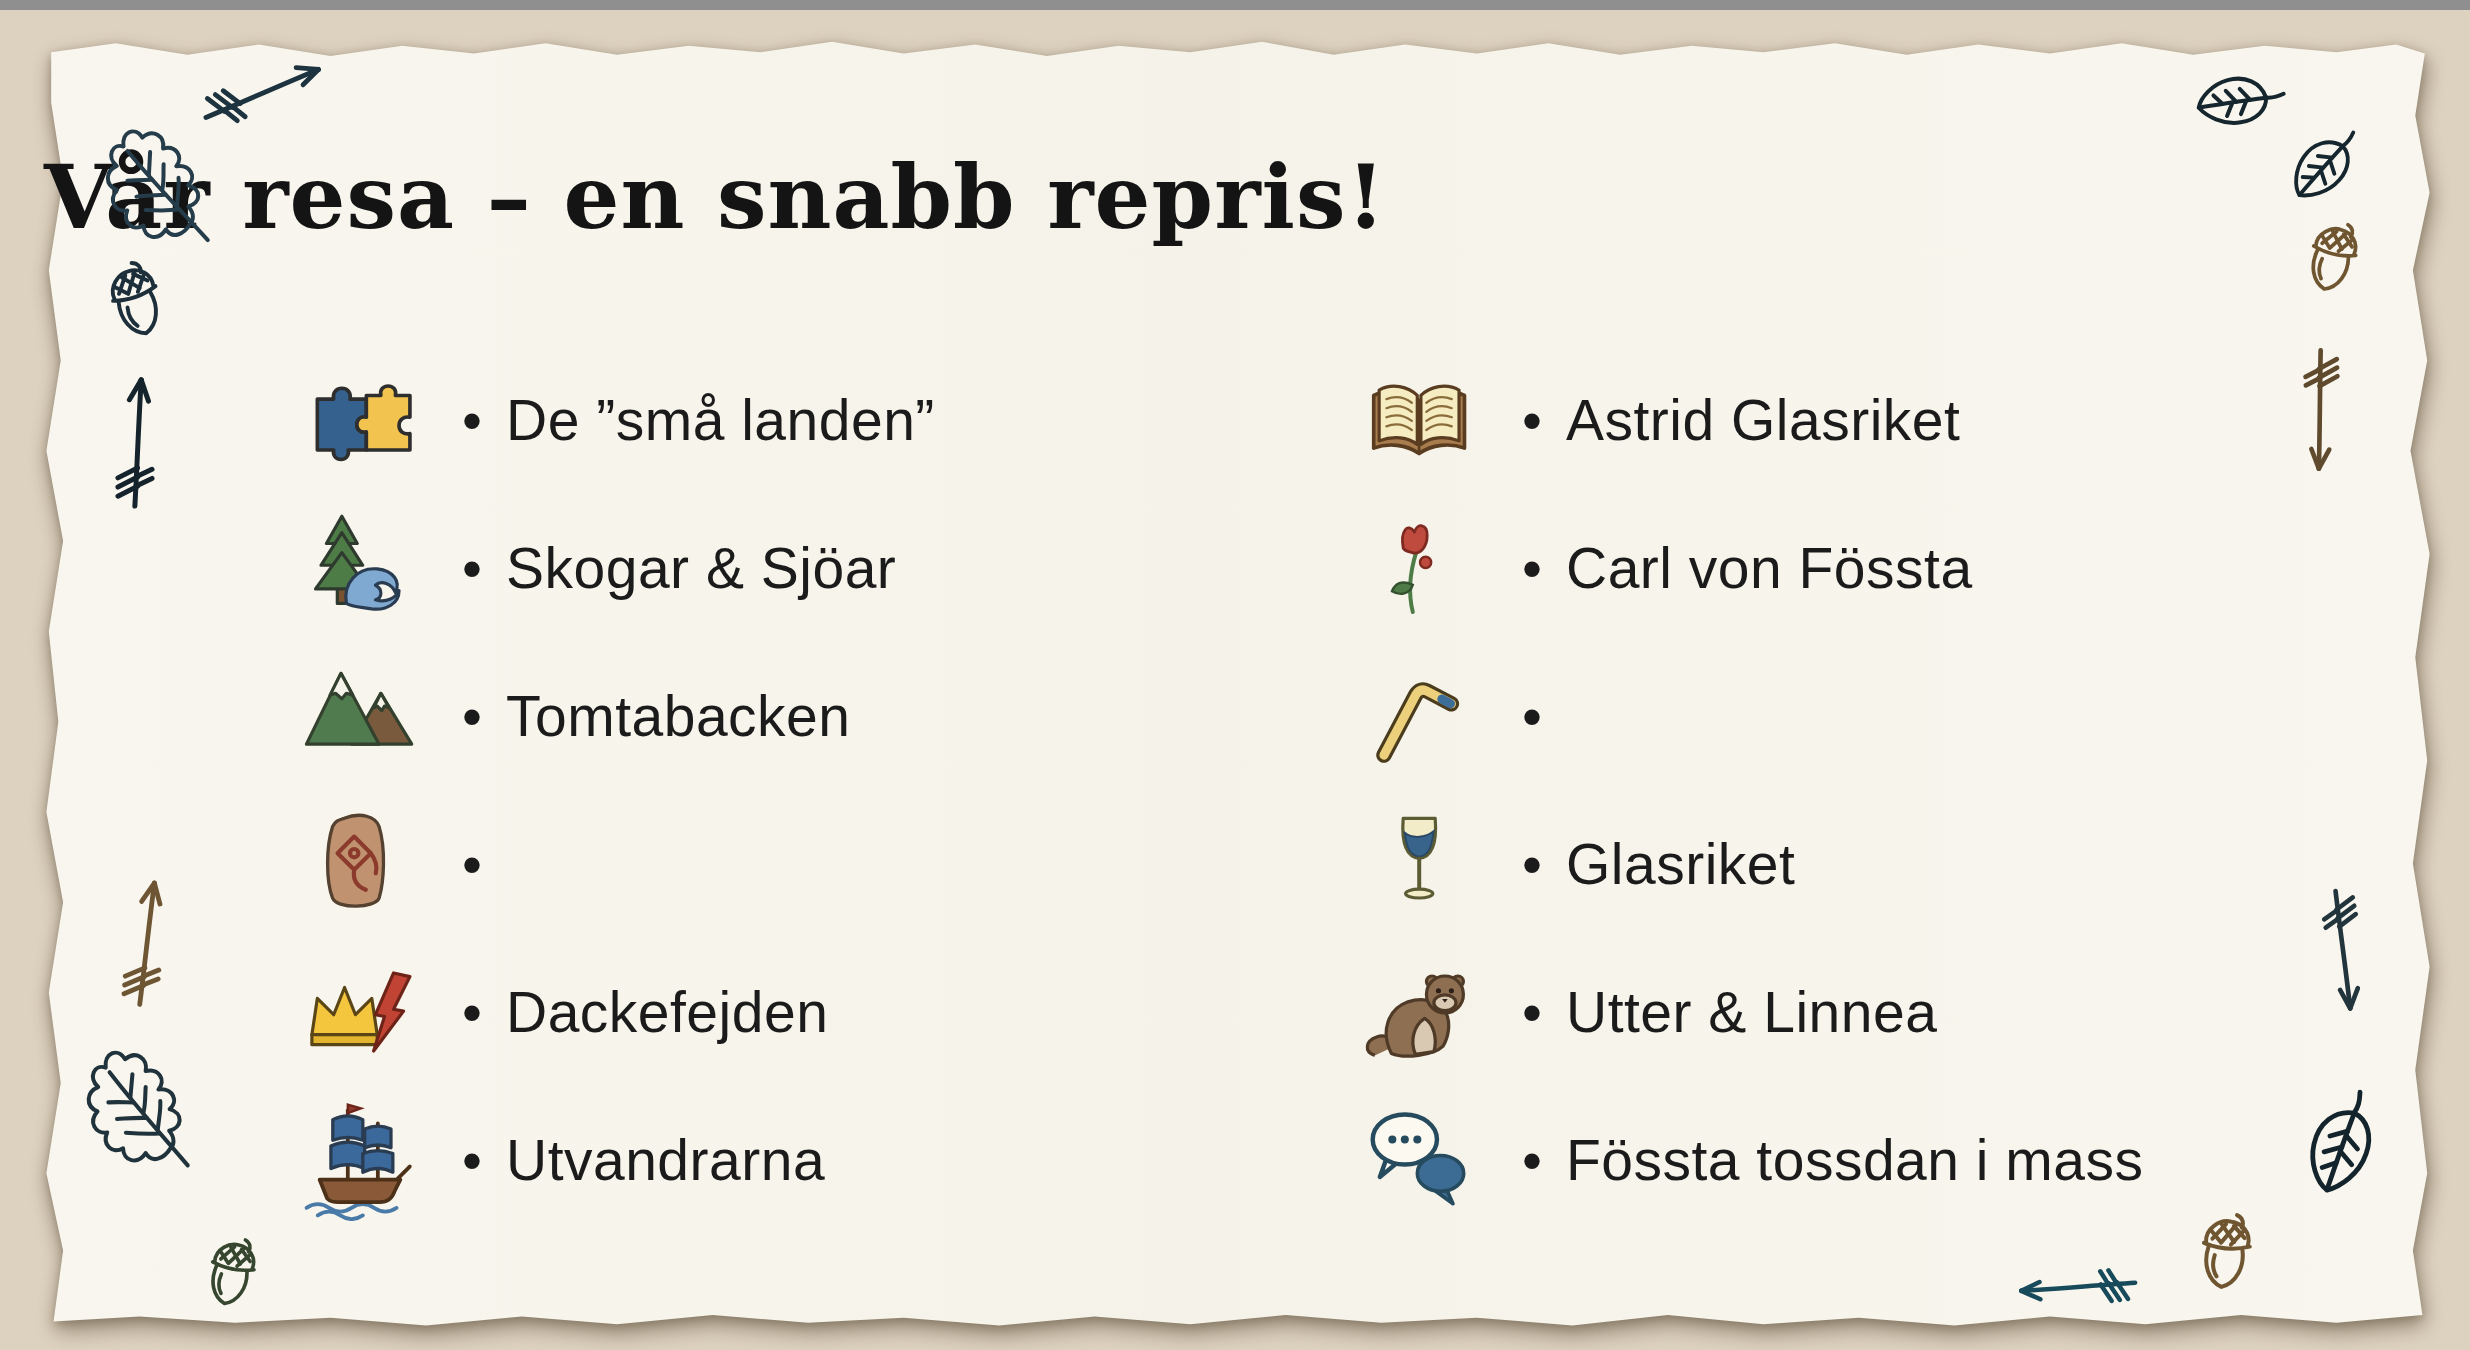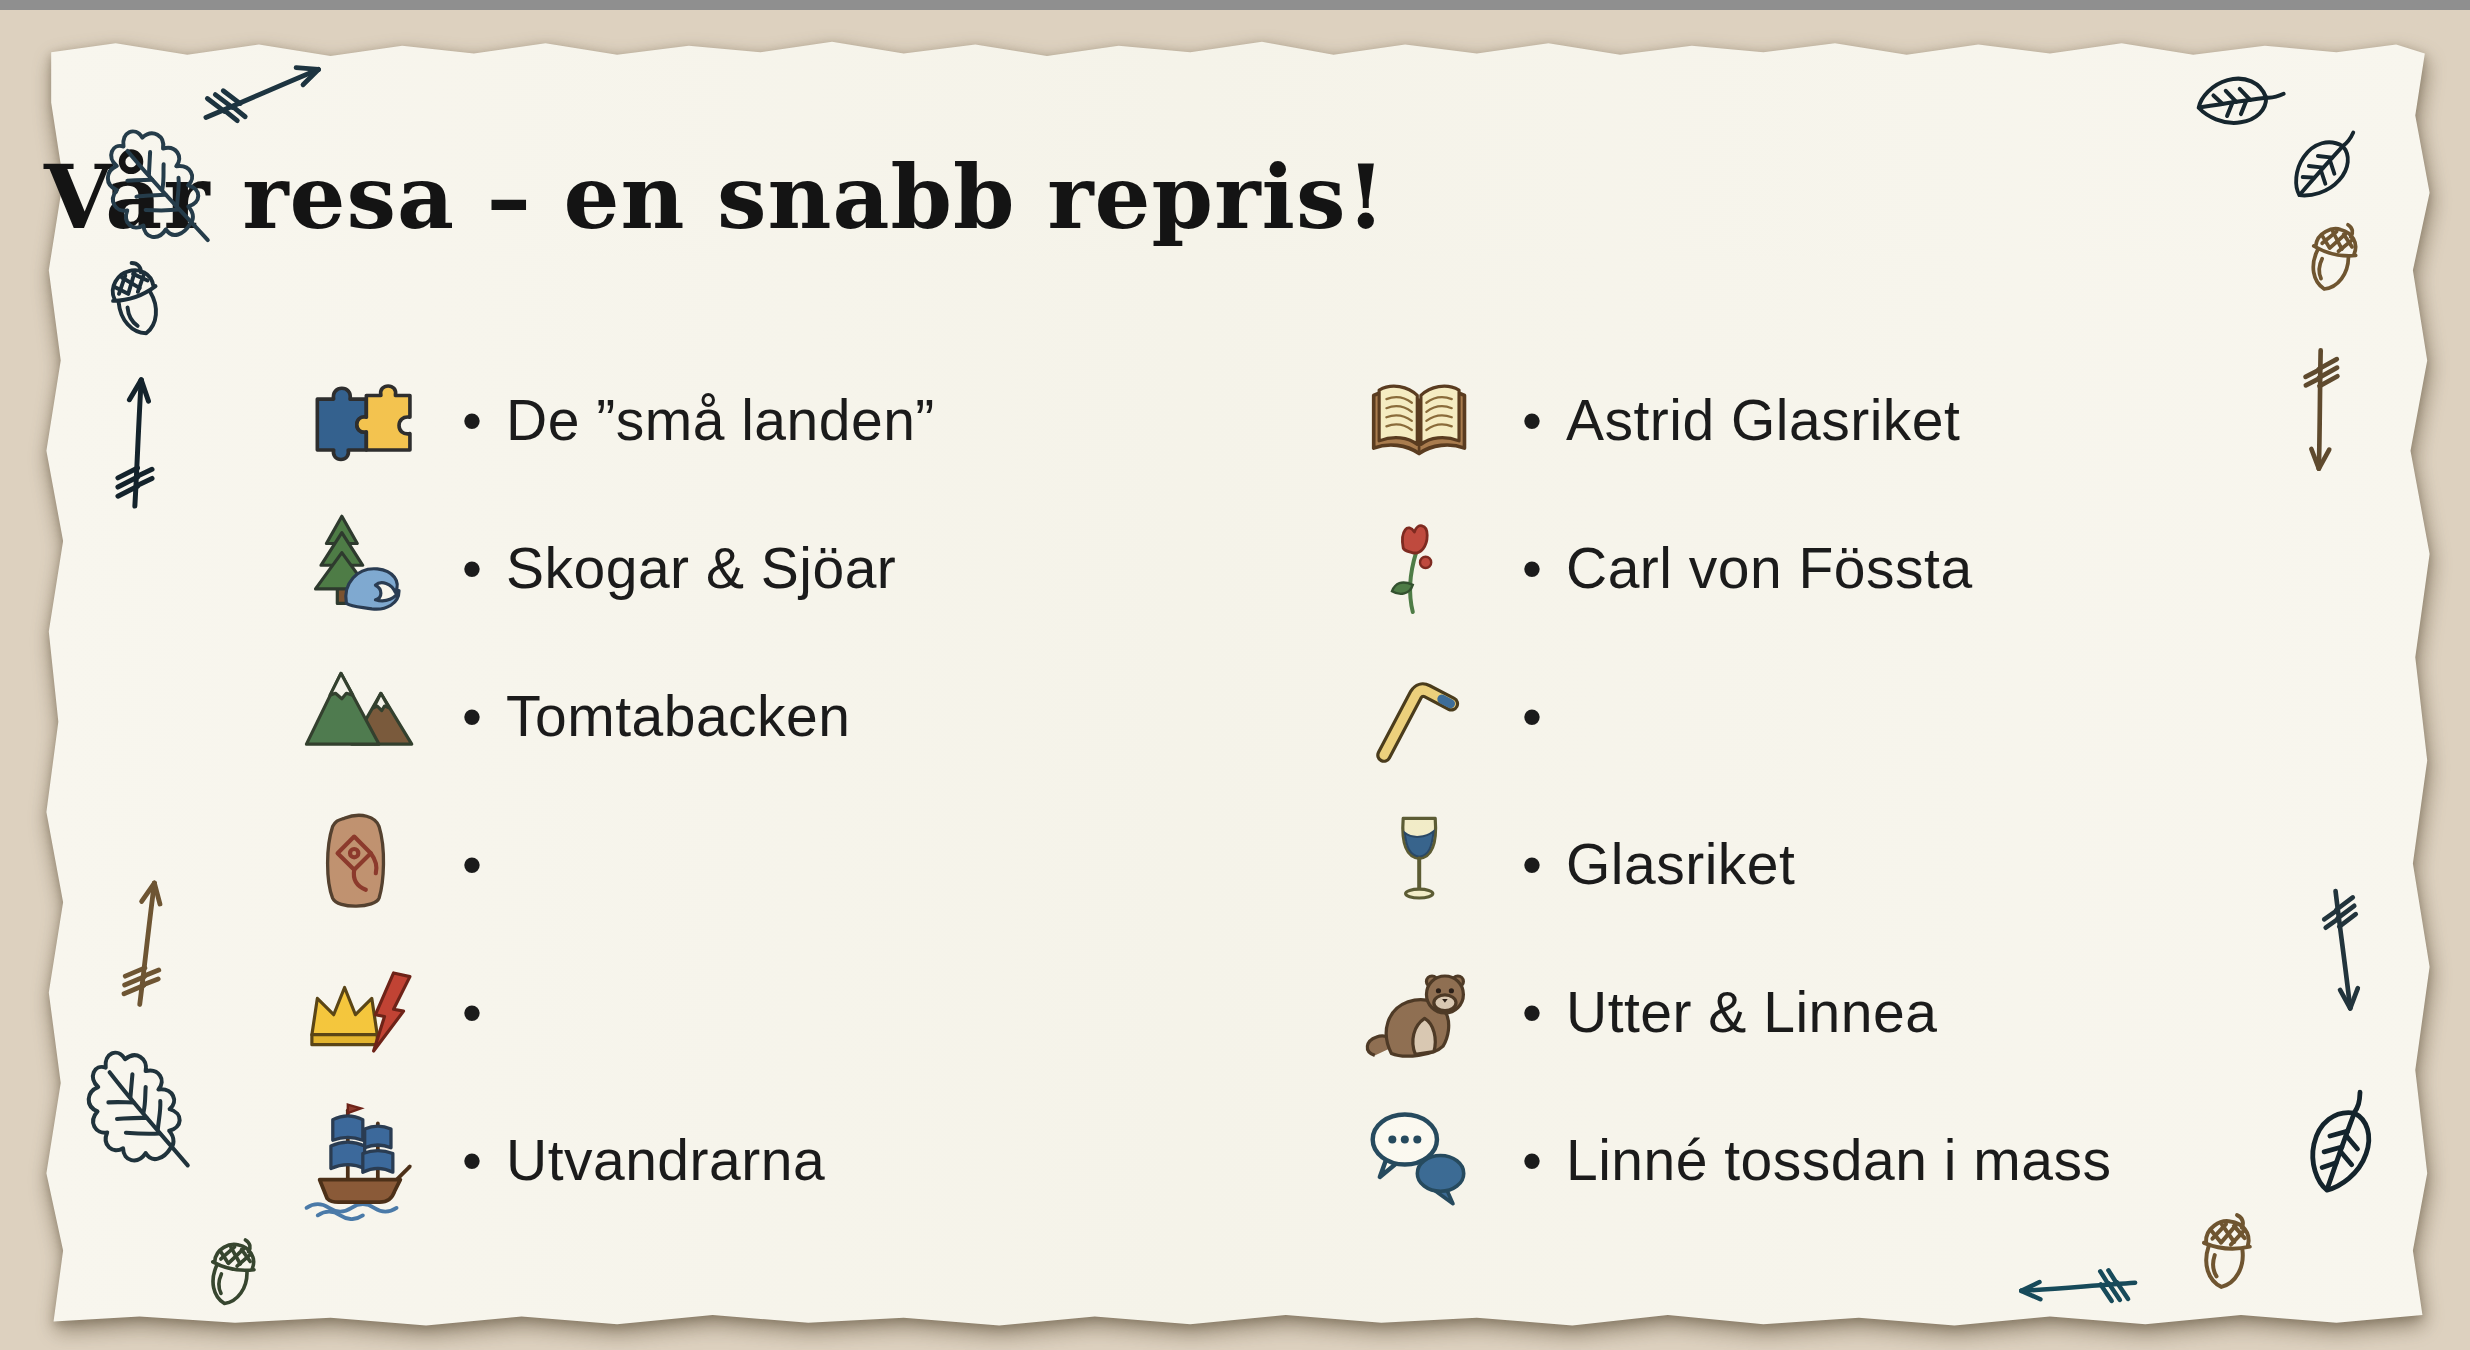--- a/index.html
+++ b/index.html
@@ -193,20 +193,21 @@
     <div class="iconbox">
       <svg width="128" height="118" viewBox="0 0 130 130">
         <g stroke="#5a4516" stroke-width="3.5" stroke-linejoin="round">
           <path d="M12,90 L18,50 L36,68 L48,38 L60,68 L78,50 L84,90 Z" fill="#f4c63d"></path>
           <rect x="12" y="90" width="72" height="11" fill="#e3b42e"></rect>
         </g>
         <path d="M102,22 L120,26 L102,62 L113,64 L80,108 L92,70 L82,68 Z" fill="#c14334" stroke="#6e2318" stroke-width="3.5" stroke-linejoin="round"></path>
       </svg>
     </div>
     <span class="bullet">•</span>
+    <span class="label">Dackefejden</span>
   </div>
 
   <div class="row">
     <div class="iconbox">
       <svg width="128" height="122" viewBox="0 0 130 130">
         <g fill="none" stroke="#4a7aa8" stroke-width="4" stroke-linecap="round">
           <path d="M8,116 Q20,108 32,116 T56,116 T80,116 T104,116"></path>
           <path d="M20,124 Q32,116 44,124 T68,124"></path>
         </g>
         <g stroke="#4c3018" stroke-width="4" stroke-linecap="round">
@@ -321,21 +322,21 @@
         <path d="M28,62 L20,84 L42,66 Z" fill="#fbf9f0" stroke="#264a5e" stroke-width="5" stroke-linejoin="round"></path>
         <ellipse cx="48" cy="42" rx="36" ry="28" fill="#fbf9f0" stroke="#264a5e" stroke-width="5"></ellipse>
         <circle cx="34" cy="42" r="4.5" fill="#264a5e"></circle>
           <circle cx="48" cy="42" r="4.5" fill="#264a5e"></circle>
           <circle cx="62" cy="42" r="4.5" fill="#264a5e"></circle>
         <path d="M94,96 L102,114 L80,98 Z" fill="#3c6b94" stroke="#264a5e" stroke-width="4" stroke-linejoin="round"></path>
         <ellipse cx="88" cy="80" rx="26" ry="20" fill="#3c6b94" stroke="#264a5e" stroke-width="4"></ellipse>
       </svg>
     </div>
     <span class="bullet">•</span>
-    <span class="label">Linné tossdan i mass</span>
+    <span class="label">Fössta tossdan i mass</span>
   </div>
 
 </div>
 
 <div class="dec dec-tl-arrow"><svg viewBox="0 0 140 50">
       <use href="#sym-arrow"></use>
     </svg></div>
 <div class="dec dec-tl-oak"><svg viewBox="0 0 100 150">
       <use href="#sym-oak-leaf"></use>
     </svg></div>

